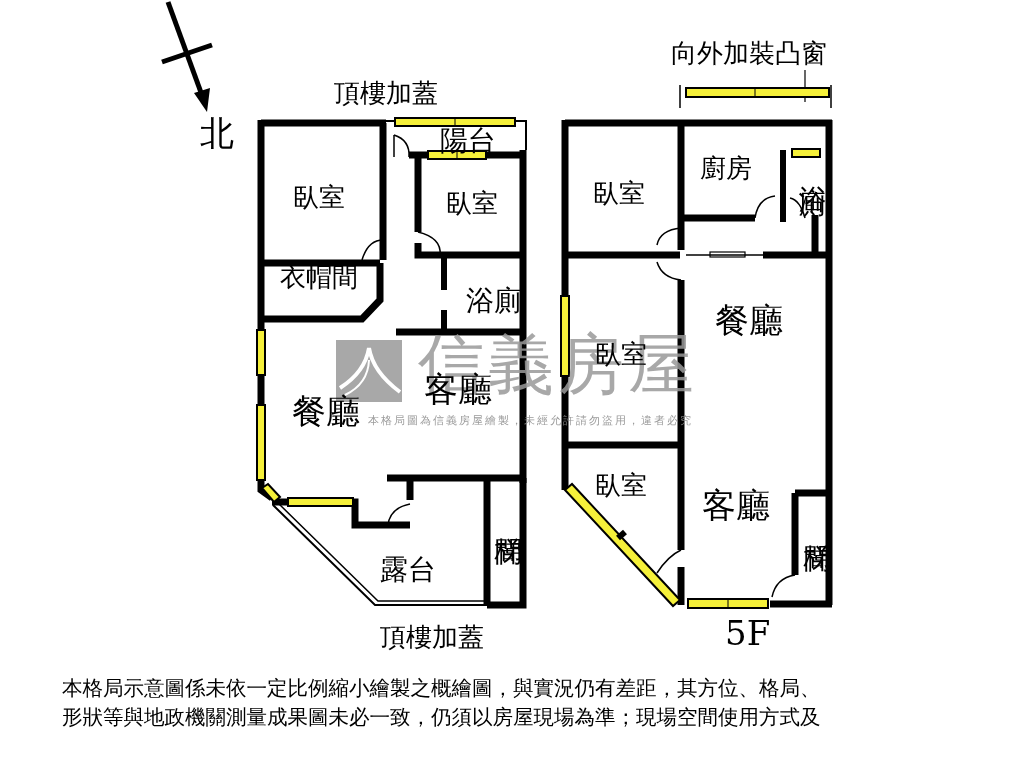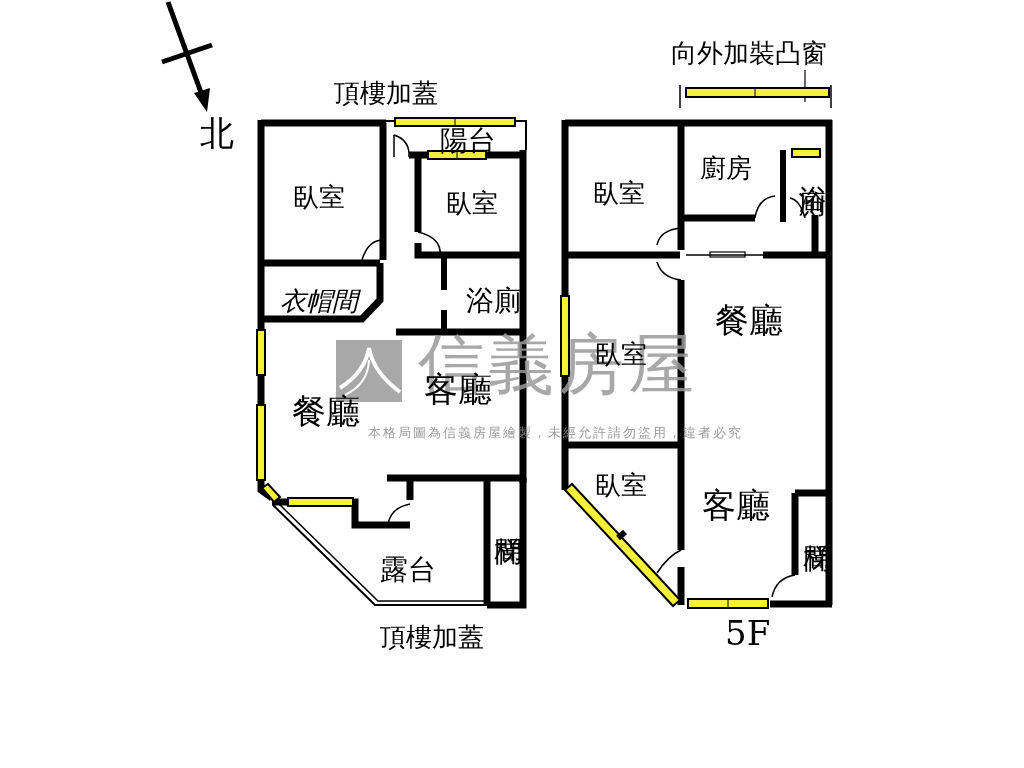--- a/index.html
+++ b/index.html
@@ -5,21 +5,21 @@
   html,body{margin:0;padding:0;background:#fff;}
   body{width:1024px;height:768px;position:relative;overflow:hidden;font-family:"DejaVu Serif","Liberation Serif",serif;}
   #plan{position:absolute;left:0;top:0;width:1024px;height:768px;}
   .lbl{position:absolute;color:#000;white-space:nowrap;line-height:1;}
   .big{font-size:34px;}
   .mid{font-size:26px;text-align:center;}
   .sm{font-size:28px;}
   .vert{writing-mode:vertical-rl;letter-spacing:2px;}
   .wm{position:absolute;color:#9a9a9a;opacity:.85;}
   .wm-big{font-family:"DejaVu Sans","Liberation Sans",sans-serif;font-size:66px;letter-spacing:4px;}
-  .wm-small{font-family:"DejaVu Sans","Liberation Sans",sans-serif;font-size:13px;letter-spacing:2px;color:#8a8a8a;margin-top:11px;}
+  .wm-small{font-family:"DejaVu Sans","Liberation Sans",sans-serif;font-size:11px;letter-spacing:2px;color:#8a8a8a;}
   .note{position:absolute;left:62px;top:674px;width:900px;font-size:20.5px;line-height:29px;color:#000;}
   .note div{white-space:nowrap;}
 </style>
 </head>
 <body>
 
 <svg id="plan" viewBox="0 0 1024 768" xmlns="http://www.w3.org/2000/svg">
 
   <g>
     <rect x="336" y="340" width="66" height="62" fill="#a8a8a8"></rect>
@@ -124,32 +124,34 @@
 <div class="wm wm-big" style="left:418px;top:320px;">信義房屋</div>
 <div class="wm wm-small" style="left:368px;top:413px;">本格局圖為信義房屋繪製，未經允許請勿盜用，違者必究</div>
 
 <div class="lbl big" style="left:200px;top:116px;">北</div>
 
 <div class="lbl mid" style="left:334px;top:80px;">頂樓加蓋</div>
 <div class="lbl mid" style="left:380px;top:624px;">頂樓加蓋</div>
 <div class="lbl mid" style="left:293px;top:184px;">臥室</div>
 <div class="lbl mid" style="left:446px;top:190px;">臥室</div>
 <div class="lbl sm" style="left:440px;top:127px;">陽台</div>
-<div class="lbl mid" style="left:280px;top:288px;font-style:italic;">衣帽間</div>
+<div class="lbl mid" style="left:280px;top:264px;">衣帽間</div>
 <div class="lbl sm" style="left:466px;top:287px;">浴廁</div>
 <div class="lbl big" style="left:292px;top:394px;">餐廳</div>
 <div class="lbl big" style="left:424px;top:372px;">客廳</div>
 <div class="lbl sm" style="left:380px;top:556px;">露台</div>
 <div class="lbl sm vert" style="left:494px;top:515px;">梯間</div>
 
 <div class="lbl mid" style="left:671px;top:40px;">向外加裝凸窗</div>
 <div class="lbl big" style="left:725px;top:616px;">5F</div>
 <div class="lbl mid" style="left:593px;top:180px;">臥室</div>
 <div class="lbl mid" style="left:700px;top:155px;">廚房</div>
 <div class="lbl sm vert" style="left:798px;top:163px;">浴廁</div>
 <div class="lbl big" style="left:715px;top:303px;">餐廳</div>
 <div class="lbl mid" style="left:595px;top:341px;">臥室</div>
 <div class="lbl mid" style="left:595px;top:472px;">臥室</div>
 <div class="lbl big" style="left:702px;top:488px;">客廳</div>
 <div class="lbl sm vert" style="left:803px;top:522px;">梯間</div>
 
 <div class="note">
+  <div>本格局示意圖係未依一定比例縮小繪製之概繪圖，與實況仍有差距，其方位、格局、</div>
+  <div>形狀等與地政機關測量成果圖未必一致，仍須以房屋現場為準；現場空間使用方式及</div>
 </div>
 
 </body></html>

